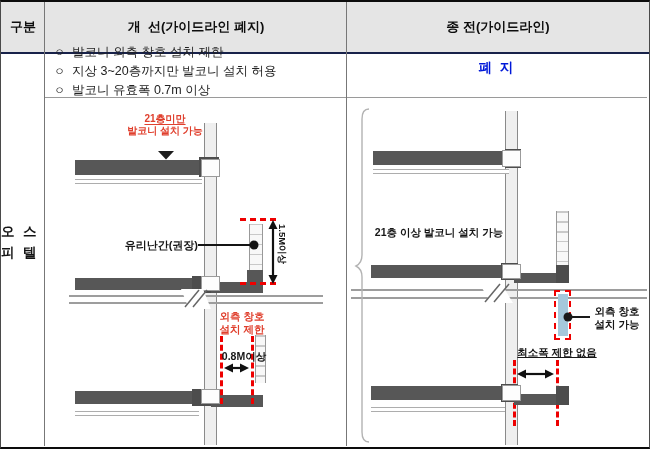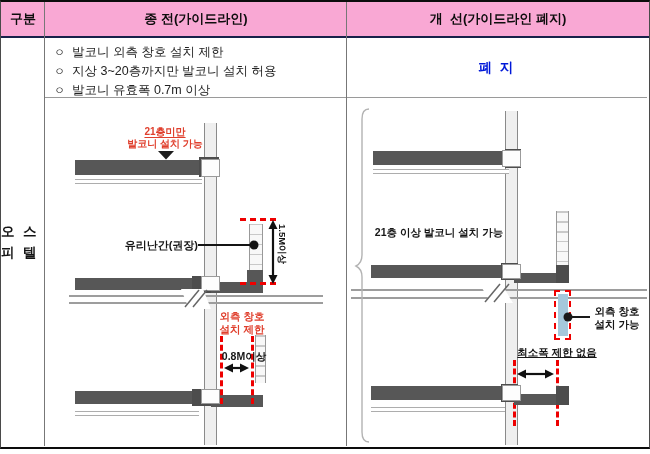--- a/index.html
+++ b/index.html
@@ -1,20 +1,20 @@
 <!DOCTYPE html>
 <html><head>
 <meta charset="utf-8">
 <style>
   * { margin:0; padding:0; box-sizing:border-box; }
   body { background:#fff; font-family:"Liberation Sans","DejaVu Sans",sans-serif; }
   .page { position:relative; width:650px; height:454px; background:#fff; overflow:hidden; }
   .tbl { position:absolute; left:0; top:0; width:650px; height:449px;
          border:1.5px solid #4a4a4a; border-top:2.5px solid #0c0c0c; border-bottom:2.5px solid #0c0c0c; }
-  .hdr { position:absolute; left:0; top:0; width:100%; height:36px; background:#f9a8d4;
+  .hdr { position:absolute; left:0; top:0; width:100%; height:52px; background:#e5e5e5;
          border-bottom:2px solid #18224a; display:flex; }
   .hcell { display:flex; align-items:center; justify-content:center;
            font-size:13px; font-weight:700; color:#0d0d0d; white-space:pre; }
   .c1 { width:44px; } .c2 { width:302px; } .c3 { flex:1; }
   .vline { position:absolute; top:0; width:1px; height:444px; background:#777; z-index:4; }
   .v1 { left:43px; } .v2 { left:345px; }
   .hsep { position:absolute; left:44px; top:95px; width:602px; height:1px; background:#9a9a9a; }
   .cat { position:absolute; left:0; top:36px; width:44px; height:408px; display:flex; 
          align-items:center; justify-content:center; font-size:13.5px; font-weight:700; color:#141414; line-height:21px; }
   .bullets { position:absolute; left:53px; top:41px; width:288px; font-size:12.5px; color:#222; line-height:19px; }
@@ -50,22 +50,22 @@
   .bline { position:absolute; height:1.5px; background:#9d9d9d; }
 </style>
 </head>
 <body>
 
 <div class="page">
   <div class="tbl">
 
     <div class="hdr">
       <div class="hcell c1">구분</div>
+      <div class="hcell c3">개  선(가이드라인 폐지)</div>
       <div class="hcell c2">종 전(가이드라인)</div>
-      <div class="hcell c3">개  선(가이드라인 폐지)</div>
     </div>
 
     <div class="vline v1"></div>
     <div class="vline v2"></div>
 
     <div class="cat">
       <div>오피</div>
       <div>스텔</div>
     </div>
 
@@ -119,21 +119,21 @@
         <polygon points="228,122 223.5,131 232.5,131" fill="#111"></polygon>
         <polygon points="228,186 223.5,177 232.5,177" fill="#111"></polygon>
         <polygon points="136,191 158,191 166,211 144,211" fill="#fff"></polygon>
         <line x1="140" y1="209" x2="154" y2="192" stroke="#666" stroke-width="1.5"></line>
         <line x1="148" y1="209" x2="162" y2="192" stroke="#666" stroke-width="1.5"></line>
         <line x1="186" y1="270" x2="196" y2="270" stroke="#111" stroke-width="2.2"></line>
         <polygon points="179,270 188,265.5 188,274.5" fill="#111"></polygon>
         <polygon points="204,270 195,265.5 195,274.5" fill="#111"></polygon>
       </svg>
 
-      <div class="lbl red s10" style="left:55px; top:28px; width:130px;">
+      <div class="lbl red s10" style="left:55px; top:15px; width:130px;">
         <div class="u">21층미만</div>
         <div>발코니 설치 가능</div>
       </div>
       <div class="lbl blk s11 railLabel" style="left:38px; top:140px; width:115px;">유리난간(권장)</div>
       <span class="rot" style="left:243px; top:126px;">1.5M이상</span>
       <div class="lbl red s105" style="left:162px; top:212px; width:70px;">
         <div>외측 창호</div>
         <div>설치 제한</div>
       </div>
       <div class="lbl blk s105" style="left:165px; top:252px; width:68px;">0.8M이상</div>

